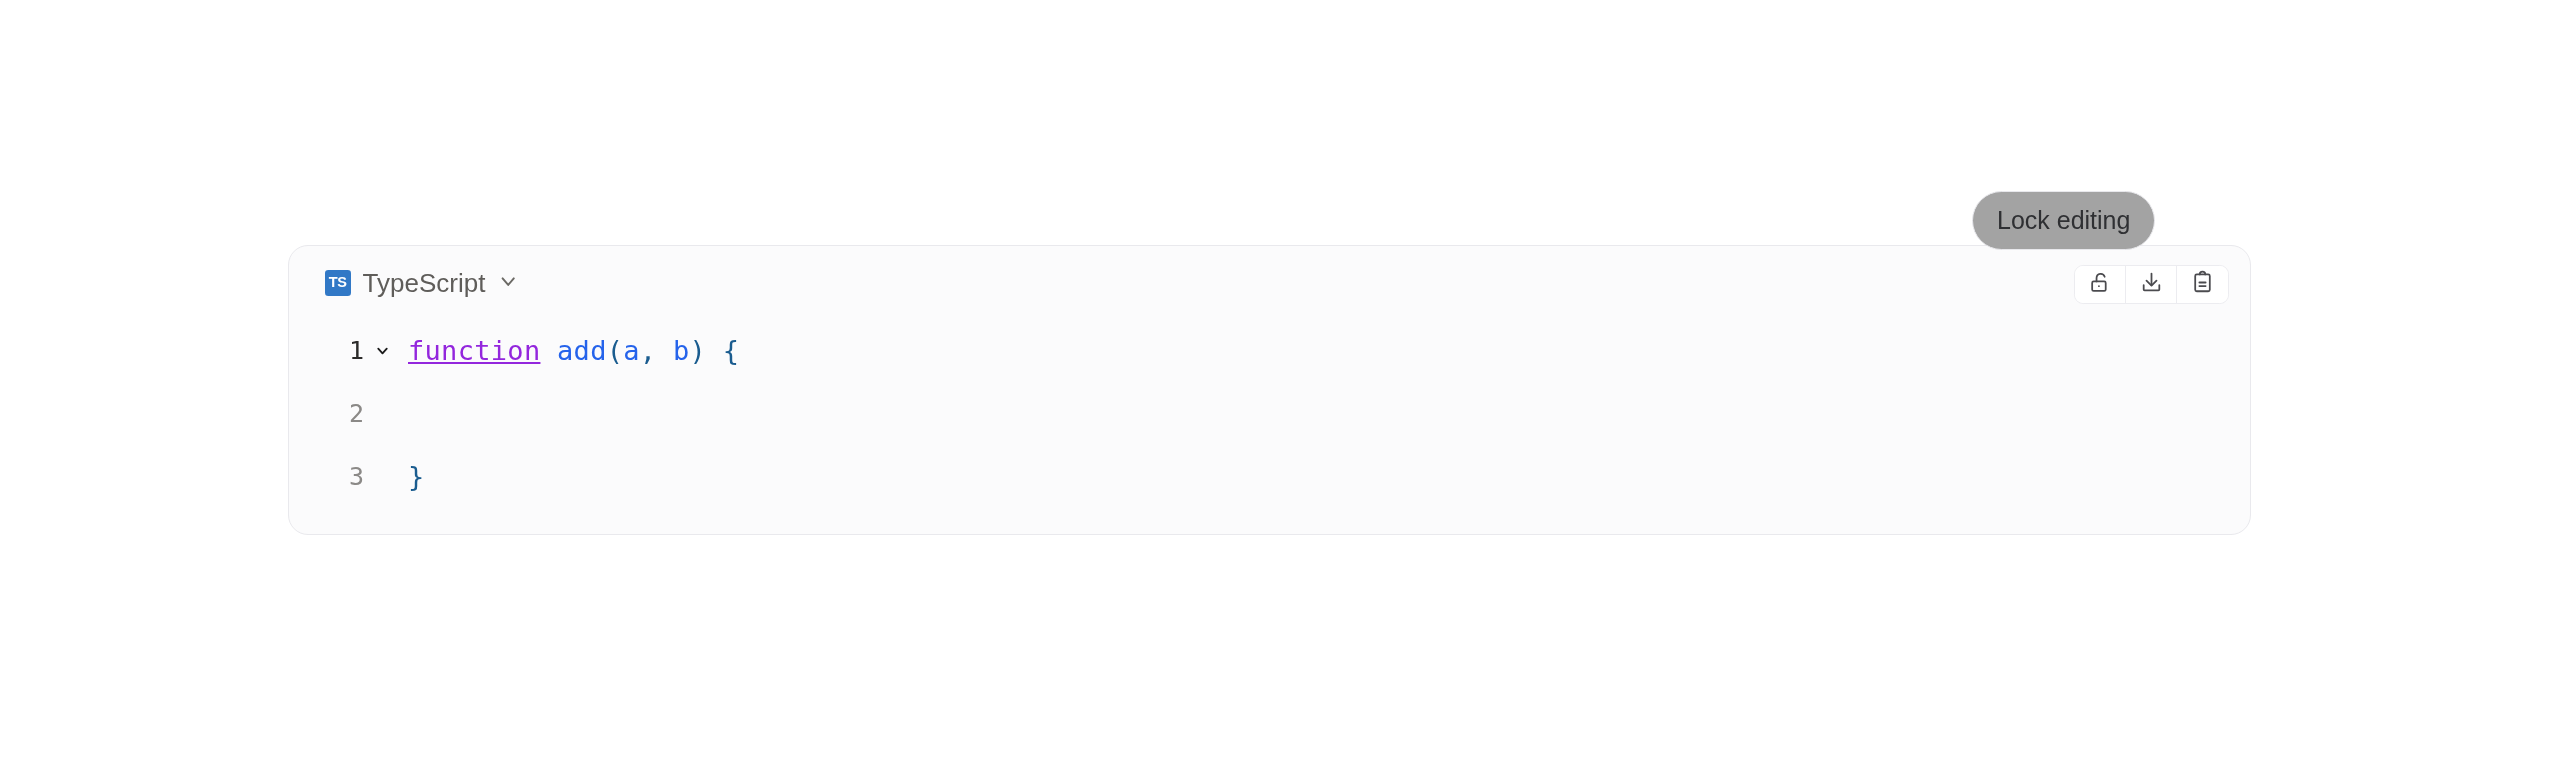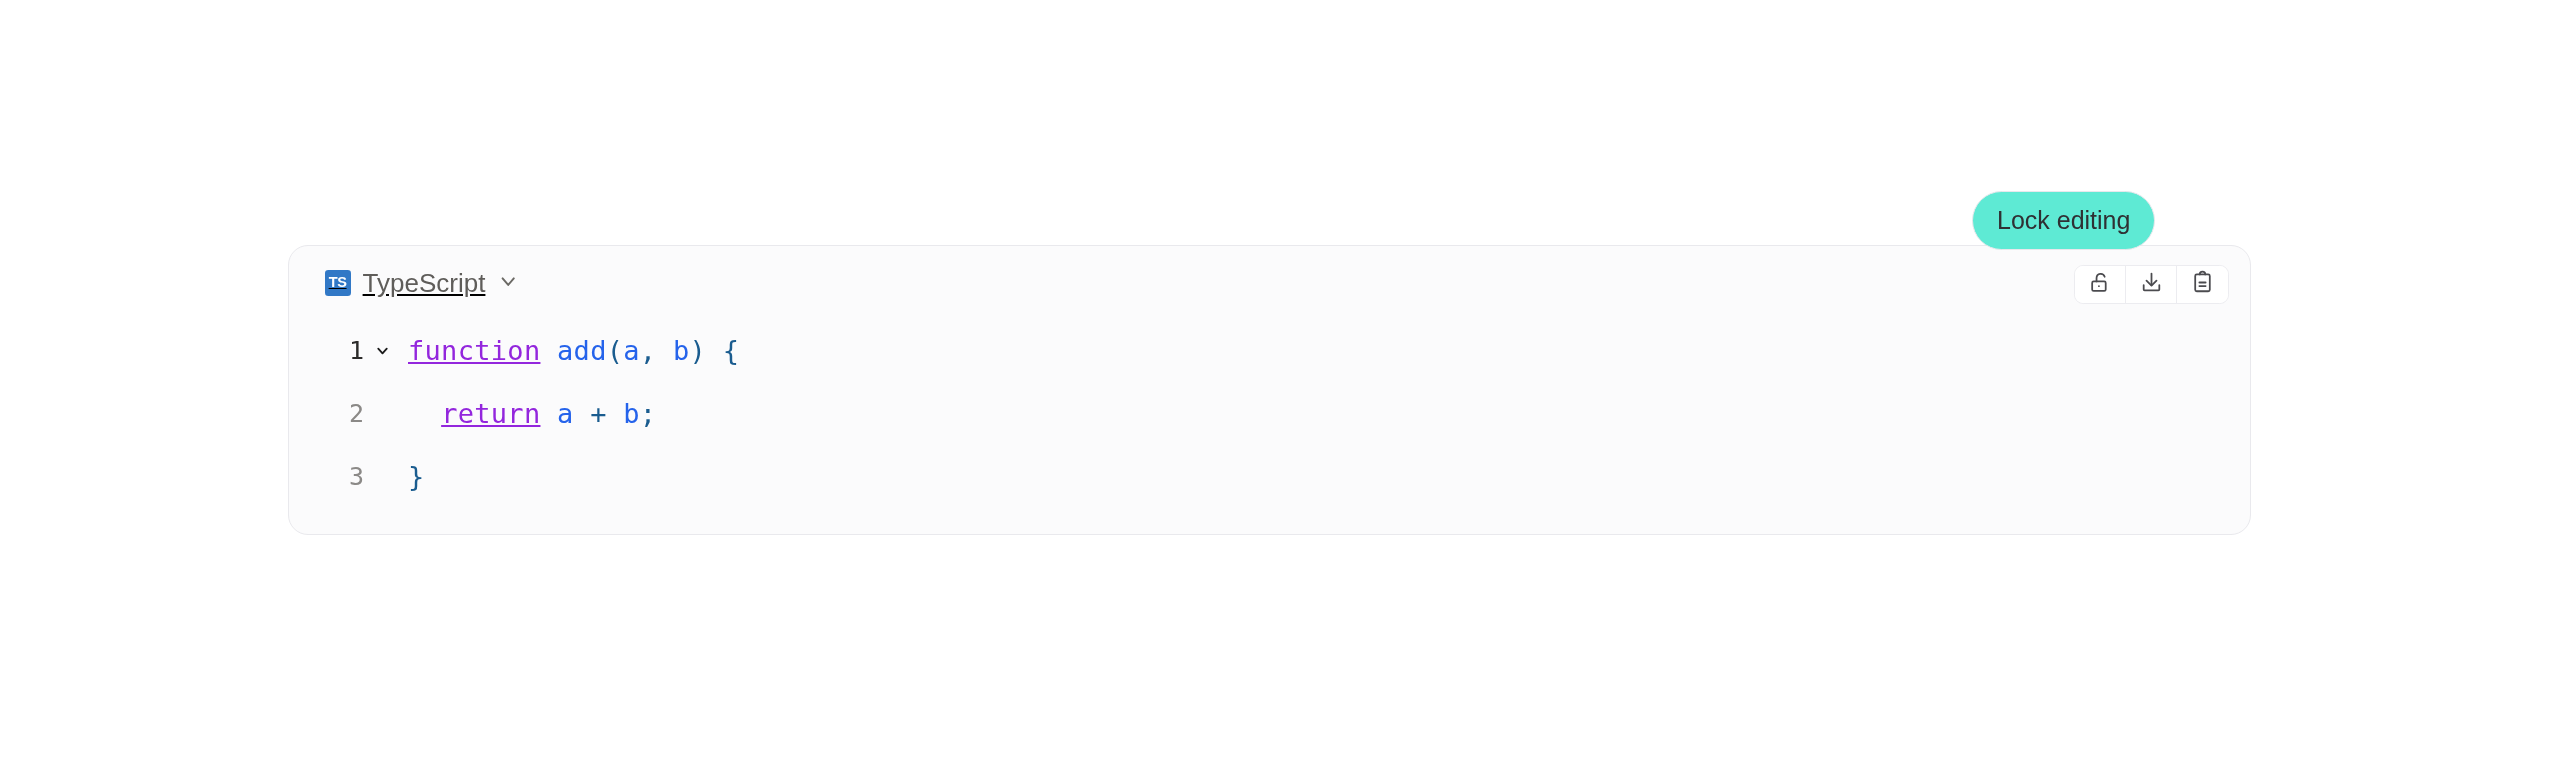--- a/index.html
+++ b/index.html
@@ -31,21 +31,20 @@
 
   
   .card-header {
     position: absolute;
     left: 0;
     top: 0;
     width: 100%;
     height: 73px;
     display: flex;
     align-items: center;
-    text-decoration: underline;
   }
   .lang-selector {
     display: flex;
     align-items: center;
     gap: 12px;
     margin-left: 33px;
     padding: 4px 2.6px;
     border-radius: 6.6px;
     cursor: pointer;
   }
@@ -103,21 +102,21 @@
   
   .tooltip {
     position: absolute;
     left: 1972px;
     top: 191px;
     height: 59px;
     box-sizing: border-box;
     padding: 0 24px;
     display: flex;
     align-items: center;
-    background: #5eead4;
+    background: #a3a3a3;
     border: 1.3px solid #e8e8ec;
     border-radius: 30px;
     font-size: 25px;
     color: #2f3033;
     white-space: nowrap;
     z-index: 5;
   }
 
   
   .code-body {
@@ -222,20 +221,20 @@
     </div>
   </div>
 
   <div class="code-body">
 
   <div class="code-line"><span class="gutter active">1</span><span class="fold"><svg width="17" height="17" viewBox="0 0 24 24" fill="none" stroke="#1b1b1b" stroke-width="2.6" stroke-linecap="round" stroke-linejoin="round">
             <polyline points="6,9.5 12,16 18,9.5"></polyline>
           </svg></span><span class="code-text"><span class="tok-kw">function</span><span class="tok-plain"> </span><span class="tok-fn">add</span><span class="tok-punc">(</span><span class="tok-var">a</span><span class="tok-punc">, </span><span class="tok-var">b</span><span class="tok-punc">) </span><span class="tok-punc">{</span></span></div>
       <div class="code-line"><span class="gutter">2</span><span class="fold empty"><svg width="17" height="17" viewBox="0 0 24 24" fill="none" stroke="#1b1b1b" stroke-width="2.6" stroke-linecap="round" stroke-linejoin="round">
             <polyline points="6,9.5 12,16 18,9.5"></polyline>
-          </svg></span><span class="code-text"><span class="tok-plain">  </span><span class="tok-kw">return</span><span class="tok-plain"> </span><span class="tok-var">a</span><span class="tok-plain"> </span><span class="tok-op">+</span><span class="tok-plain"> </span><span class="tok-var">b</span><span class="tok-punc">;</span></span></div>
+          </svg></span></div>
       <div class="code-line"><span class="gutter">3</span><span class="fold empty"><svg width="17" height="17" viewBox="0 0 24 24" fill="none" stroke="#1b1b1b" stroke-width="2.6" stroke-linecap="round" stroke-linejoin="round">
             <polyline points="6,9.5 12,16 18,9.5"></polyline>
           </svg></span><span class="code-text"><span class="tok-punc">}</span></span></div>
     </div>
 
 </div>
 
 
 </body></html>

